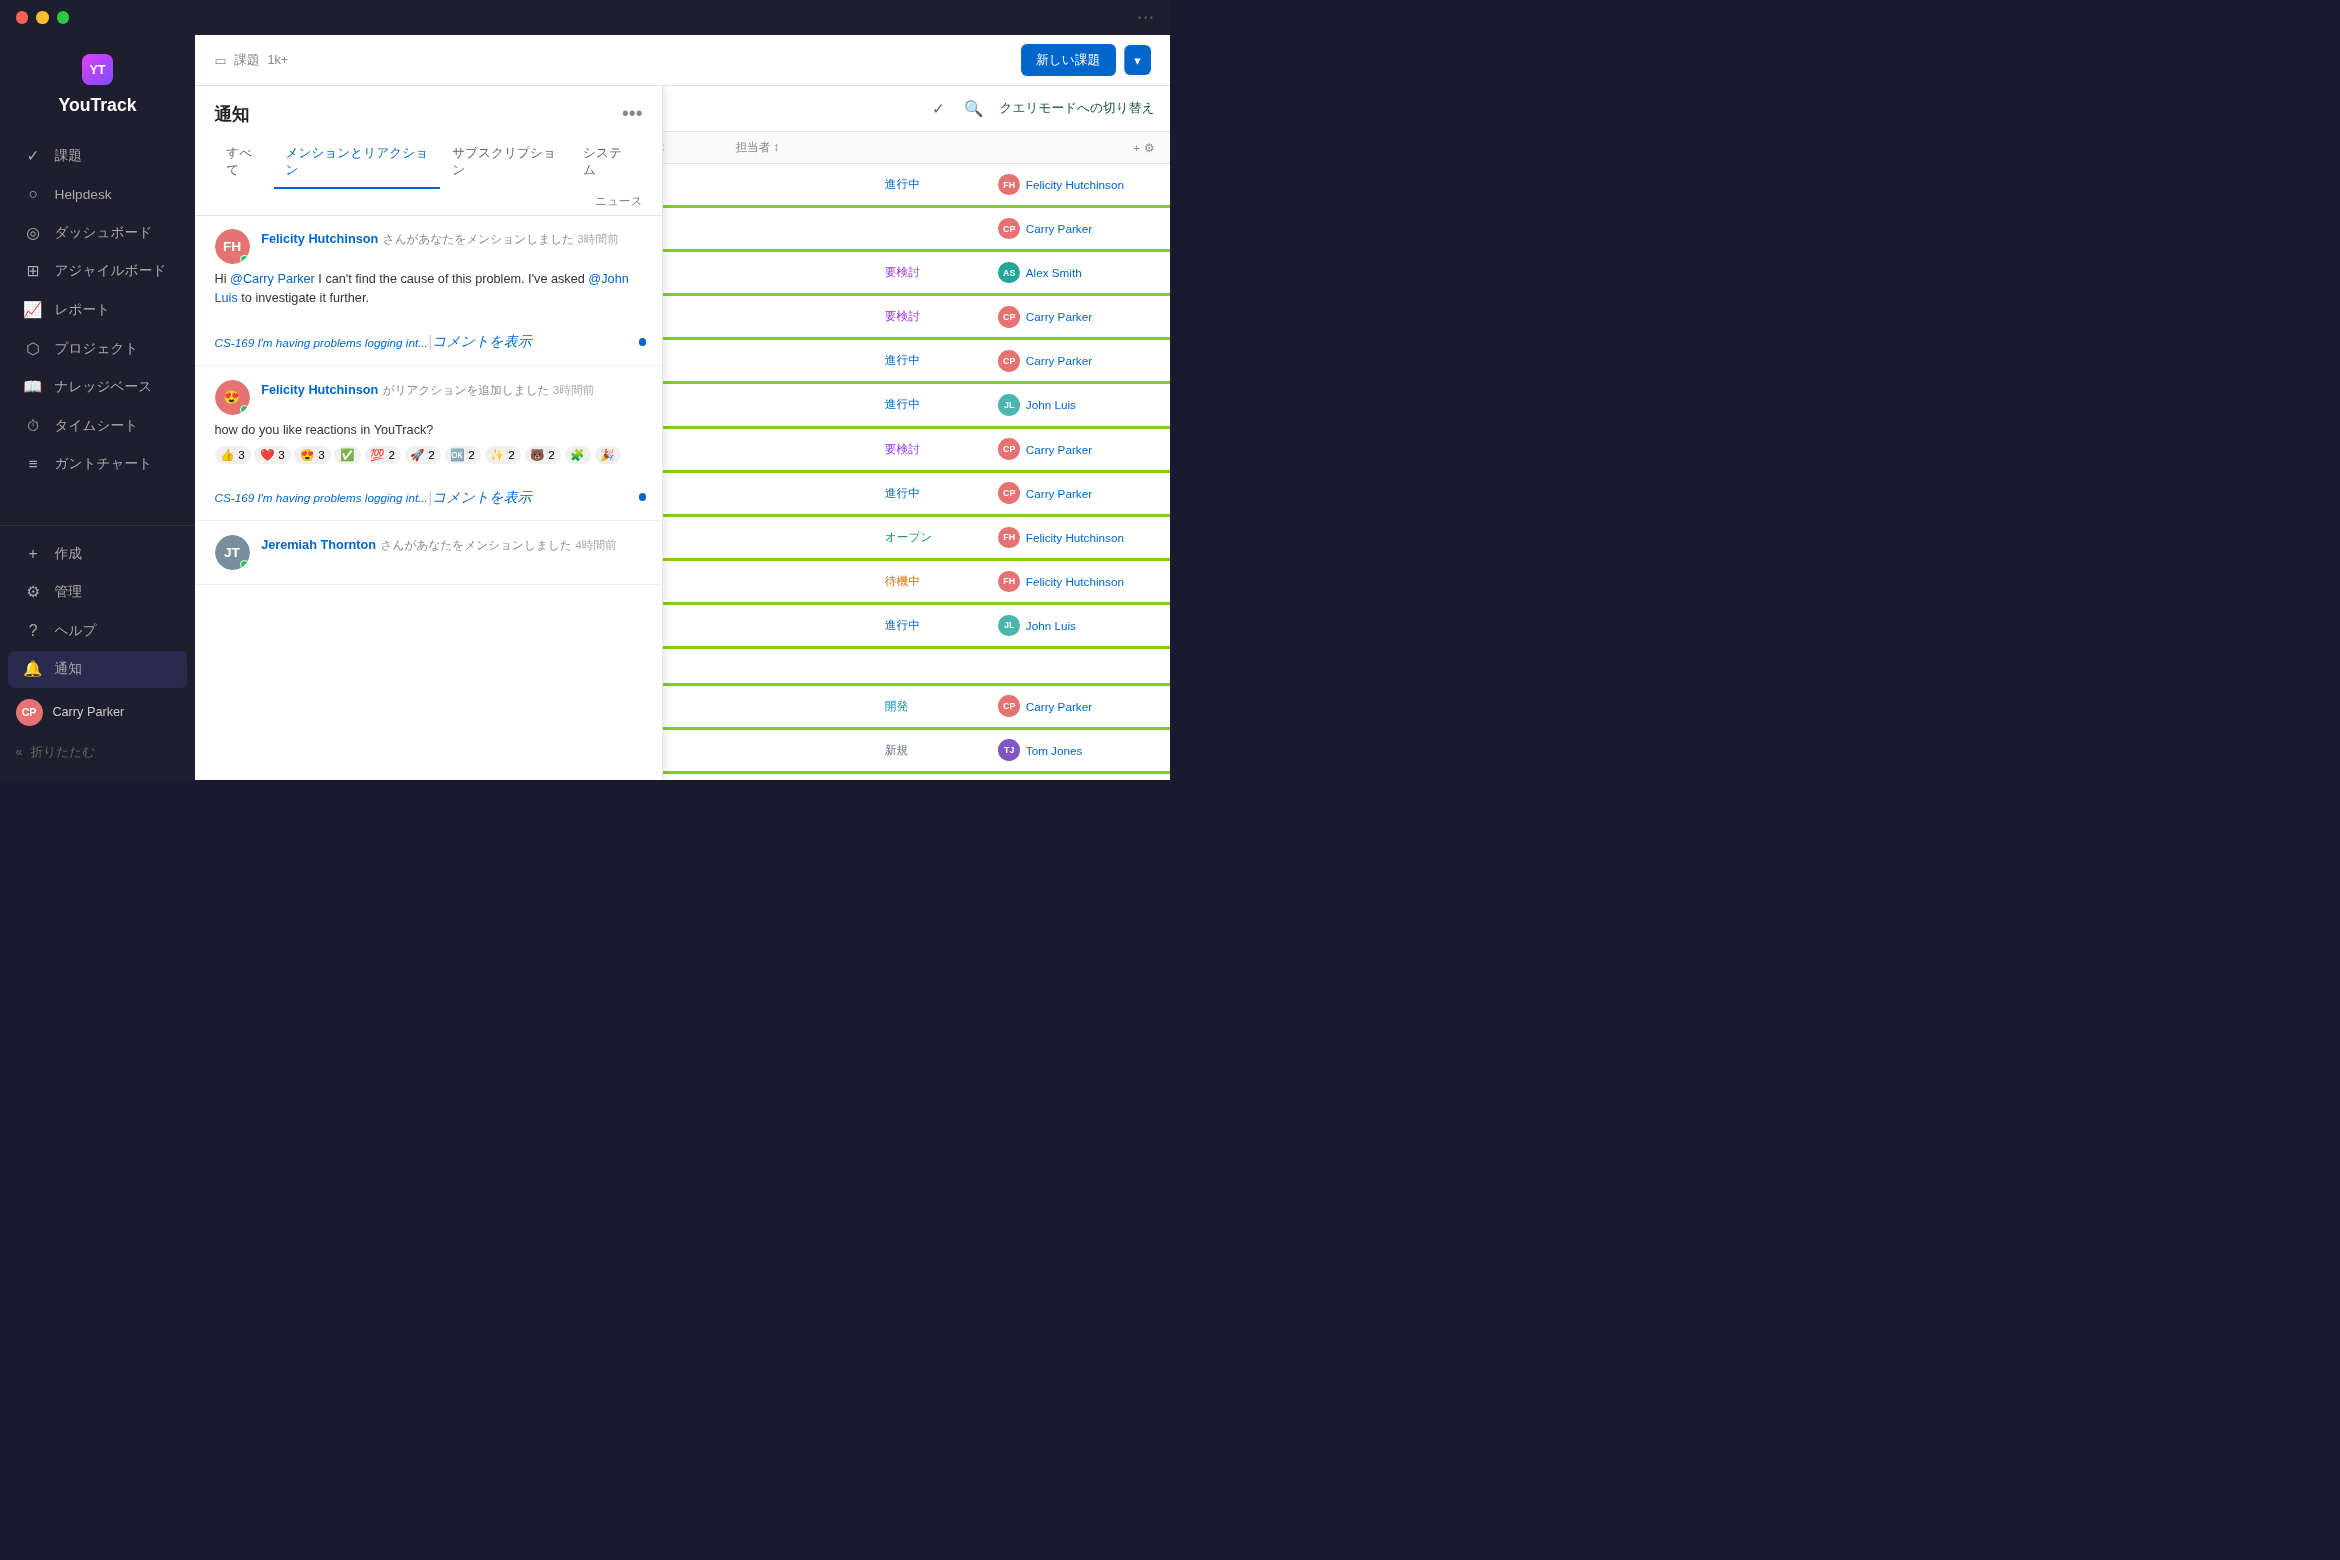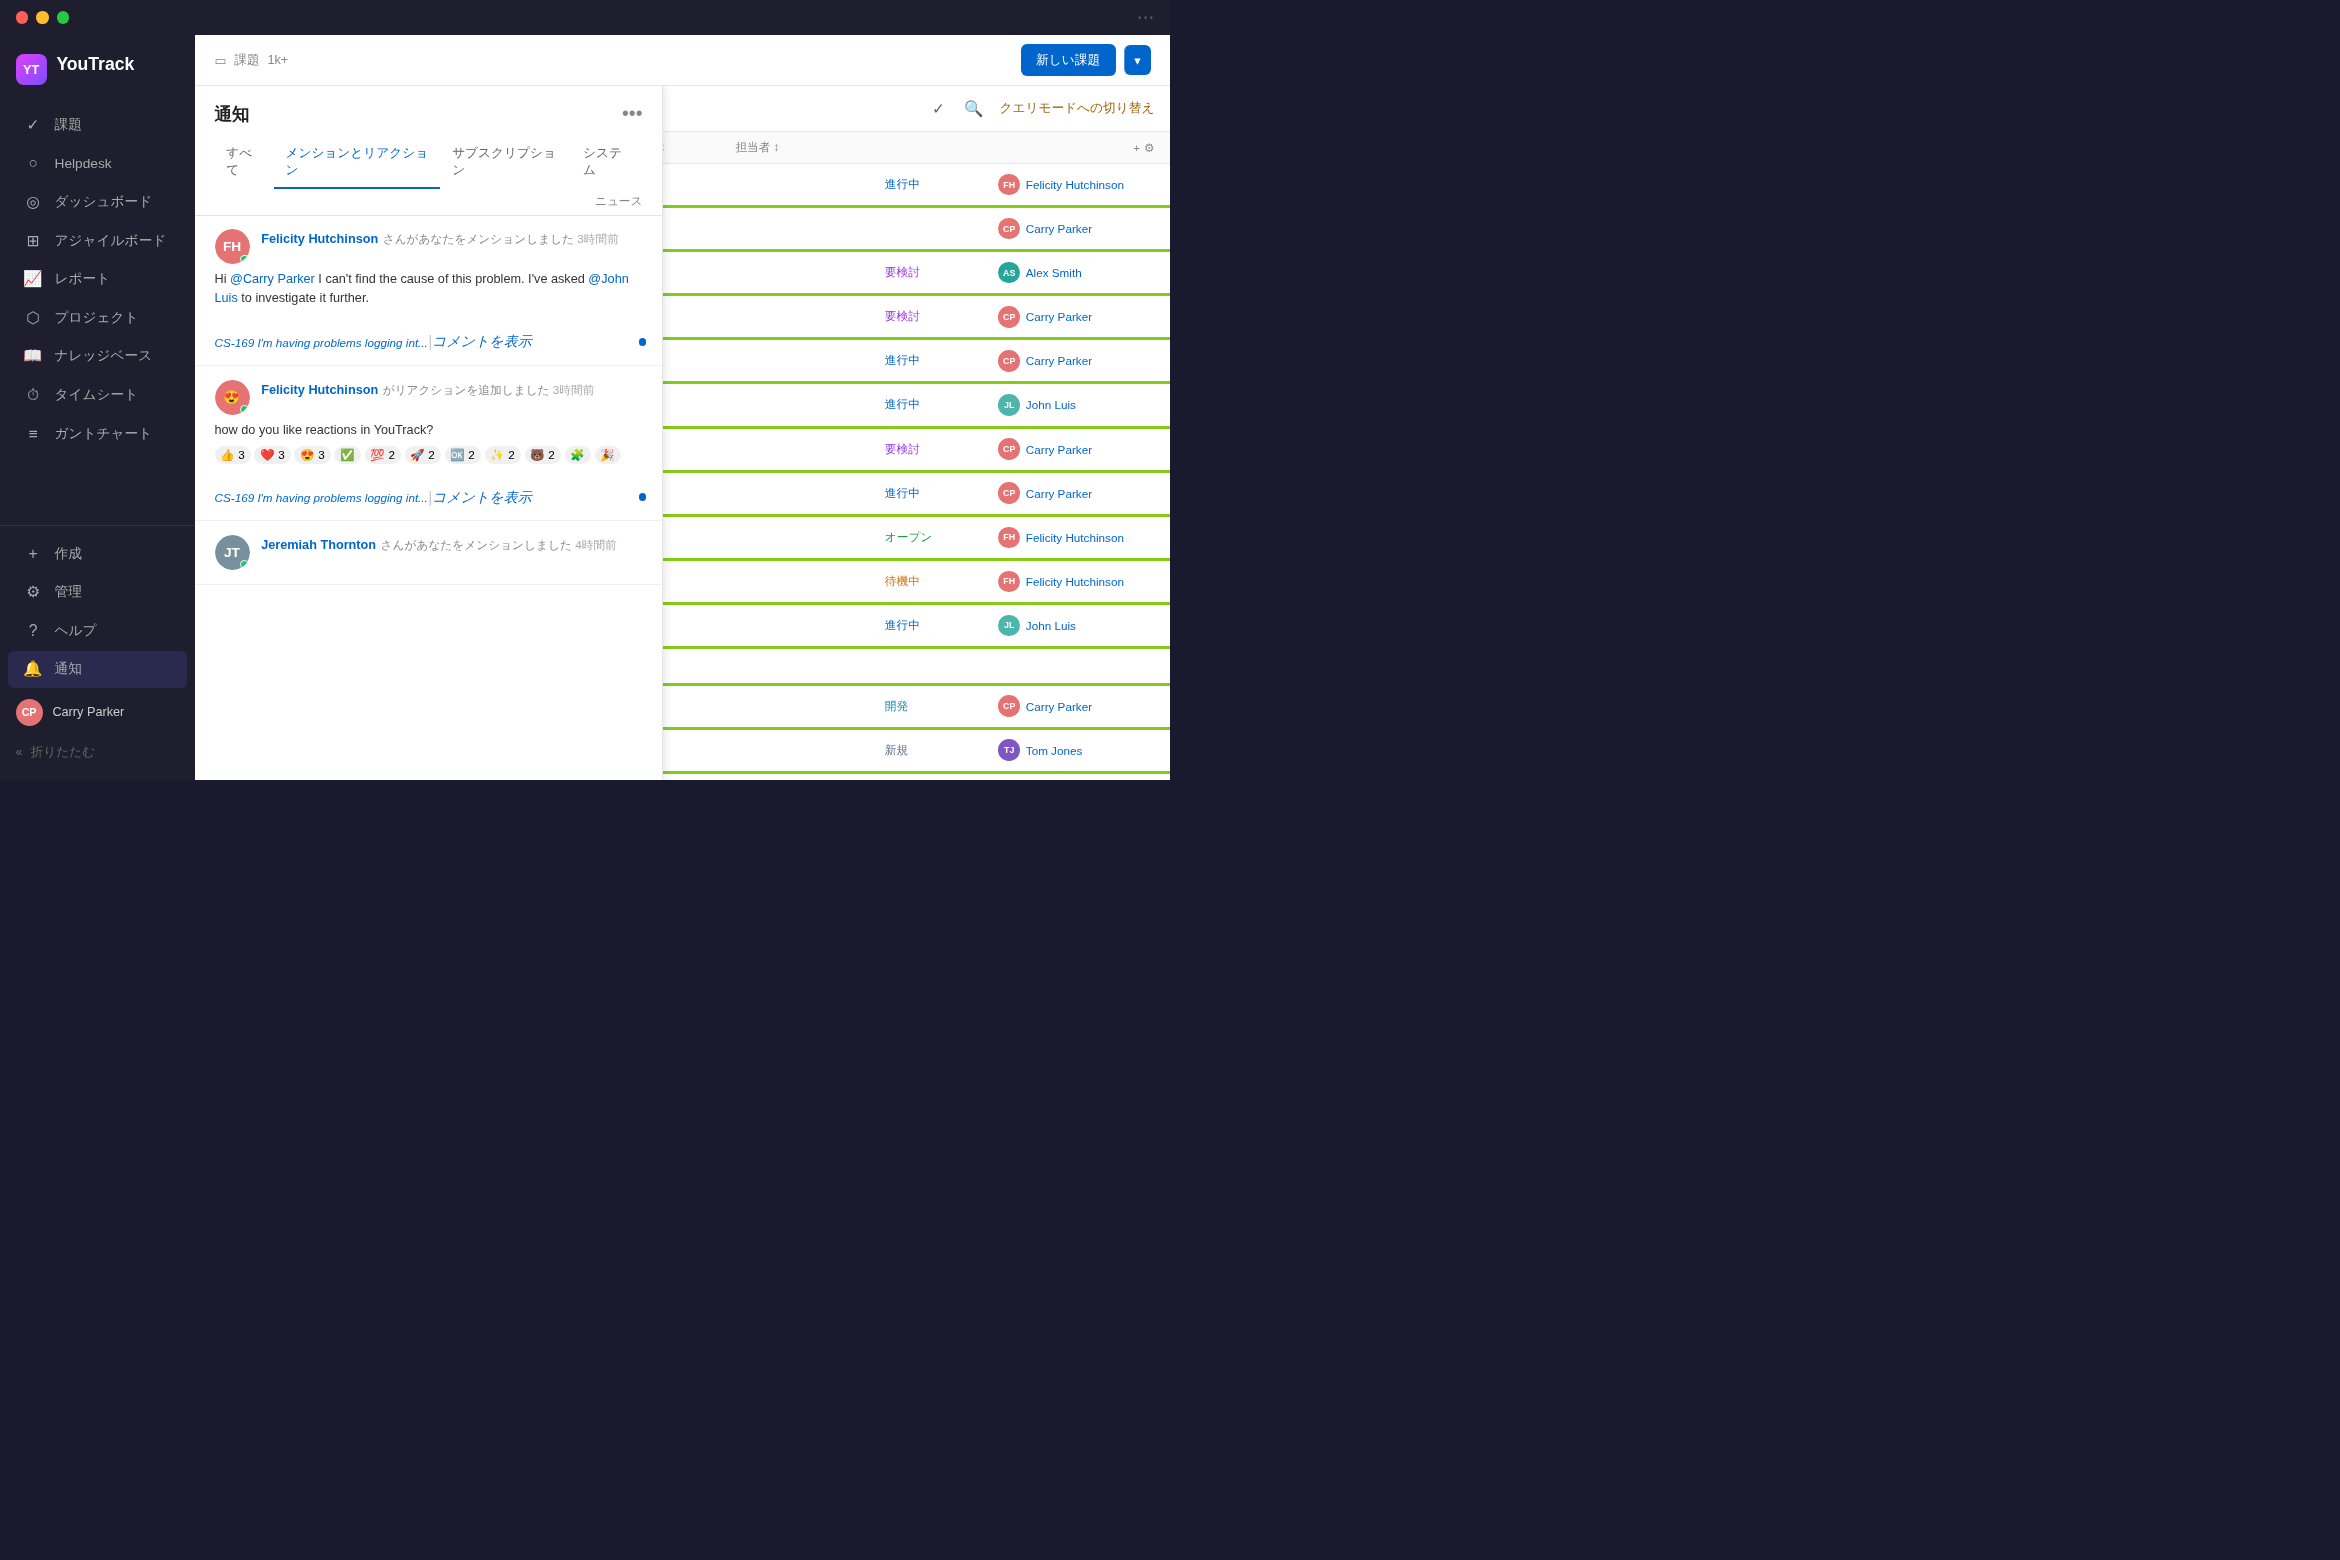--- a/index.html
+++ b/index.html
@@ -44,25 +44,27 @@
     .sidebar {
       width: 195px;
       background: #1e1e2e;
       display: flex;
       flex-direction: column;
       flex-shrink: 0;
       padding: 11.7px 0;
     }
     .sidebar-logo {
       display: flex;
+      align-items: center;
       gap: 9.8px;
       padding: 7.8px 15.6px 19.5px;
       color: white;
       font-size: 17.6px;
       font-weight: 600;
+      flex-direction: column;
     }
     .logo-icon {
       width: 31px; height: 31px;
       background: linear-gradient(135deg, #e040fb, #7c4dff);
       border-radius: 7.8px;
       display: flex; align-items: center; justify-content: center;
       color: white;
       font-size: 12.7px;
       font-weight: bold;
     }
@@ -316,21 +318,21 @@
       gap: 11.7px;
       justify-content: flex-end;
     }
     .toolbar-btn {
       color: #666;
       font-size: 15.6px;
       cursor: pointer;
       padding: 3.9px;
     }
     .query-mode-btn {
-      color: #a16207;
+      color: #14532d;
       font-size: 12.7px;
       cursor: pointer;
     }
 
     .issues-table { flex: 1; overflow-y: auto; }
     .issues-header {
       display: flex;
       align-items: center;
       padding: 7.8px 15.6px;
       background: #fafafa;

